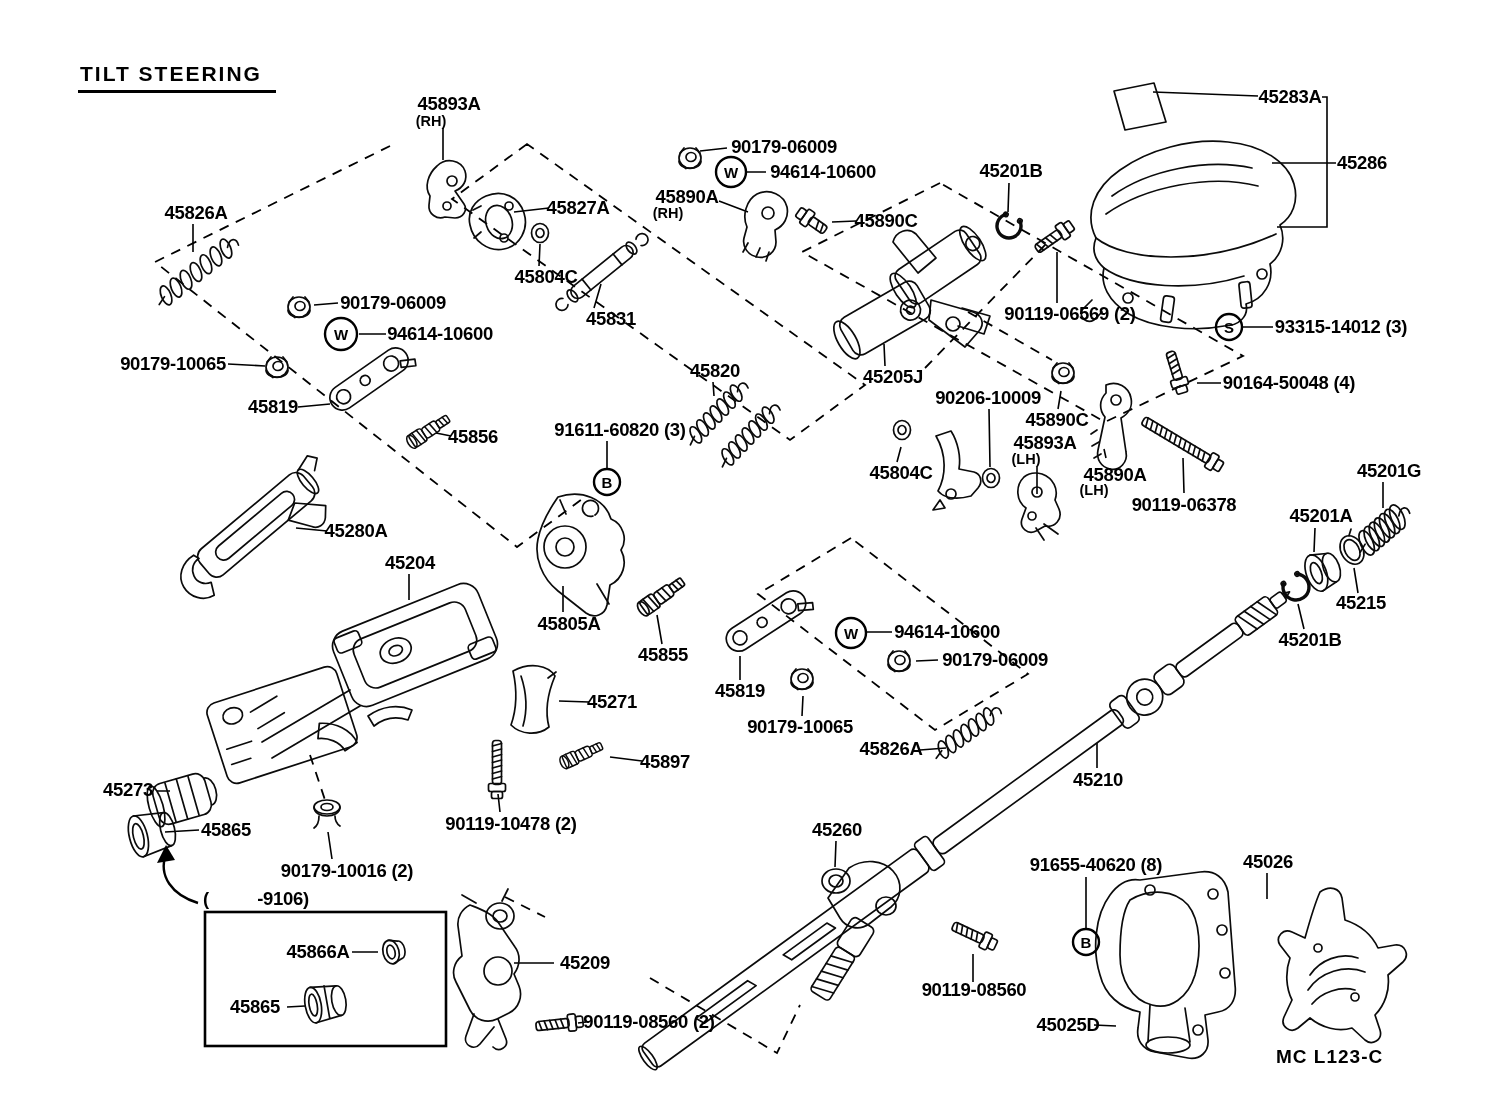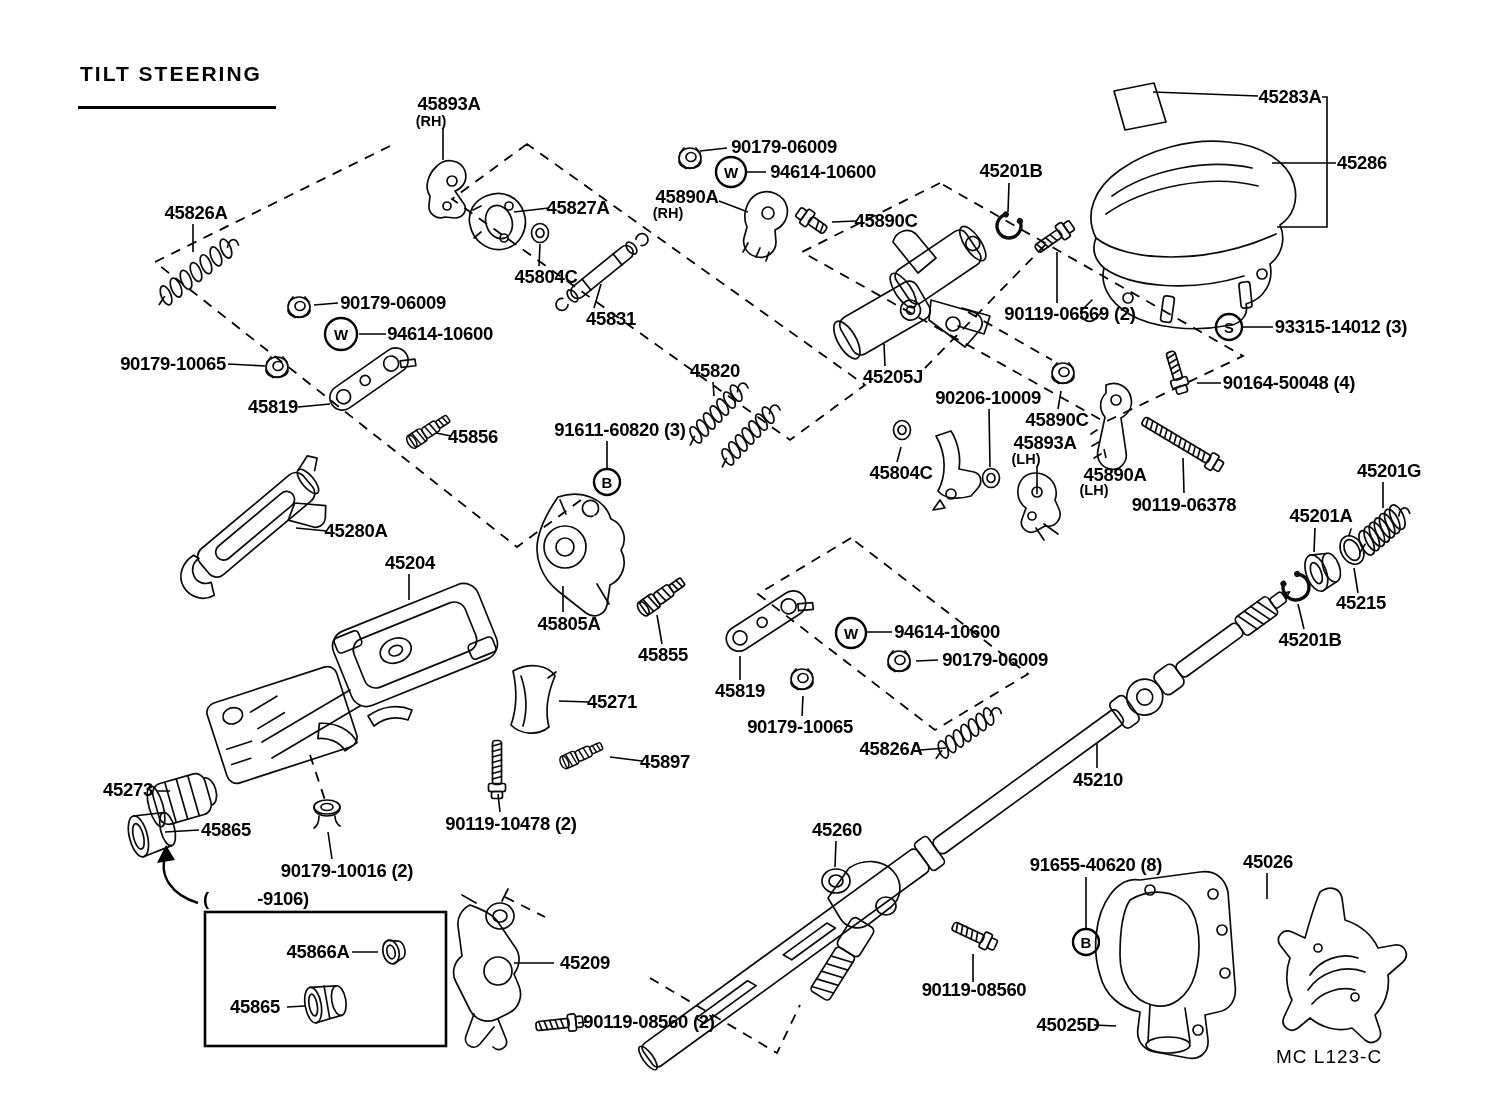--- a/index.html
+++ b/index.html
@@ -1,20 +1,20 @@
 <!DOCTYPE html>
 <html><head>
 <meta charset="utf-8">
 <style>
   html,body{margin:0;padding:0;background:#e8e8e8;}
   .stage{position:relative;width:1504px;height:1102px;background:#ffffff;overflow:hidden;
          font-family:"Liberation Sans", sans-serif;}
   .title{position:absolute;left:78px;top:62px;font-size:21px;font-weight:700;letter-spacing:2px;
-         color:#000;border-bottom:3px solid #000;padding:0 14px 20px 2px;}
-  .footer{position:absolute;left:1276px;top:1046px;font-size:19px;font-weight:400;letter-spacing:1px;color:#000;}
+         color:#000;border-bottom:3px solid #000;padding:0 14px 4px 2px;}
+  .footer{position:absolute;left:1276px;top:1046px;font-size:19px;font-weight:700;letter-spacing:1px;color:#000;}
   svg text{font-family:"Liberation Sans", sans-serif;font-weight:700;fill:#000;}
   svg text.lbl{font-size:18.5px;letter-spacing:-0.3px;}
   svg text.sm{font-size:14.5px;}
   svg text.sym{font-size:15px;}
   .p path,.p rect,.p circle,.p ellipse{fill:none;stroke:#0b0b0b;stroke-width:1.7;
         stroke-linecap:round;stroke-linejoin:round;}
   .lead path{fill:none;stroke:#000;stroke-width:1.6;}
   .dash path{fill:none;stroke:#000;stroke-width:1.8;stroke-dasharray:10 8;}
   .symc{fill:none;stroke:#000;stroke-width:2.4;}
   .box rect{fill:none;stroke:#000;stroke-width:2.6;}

